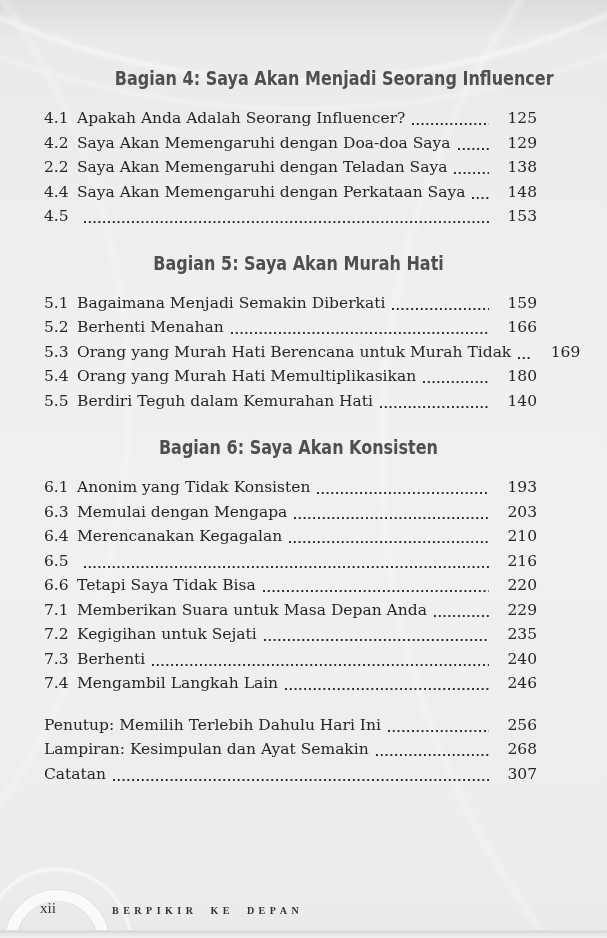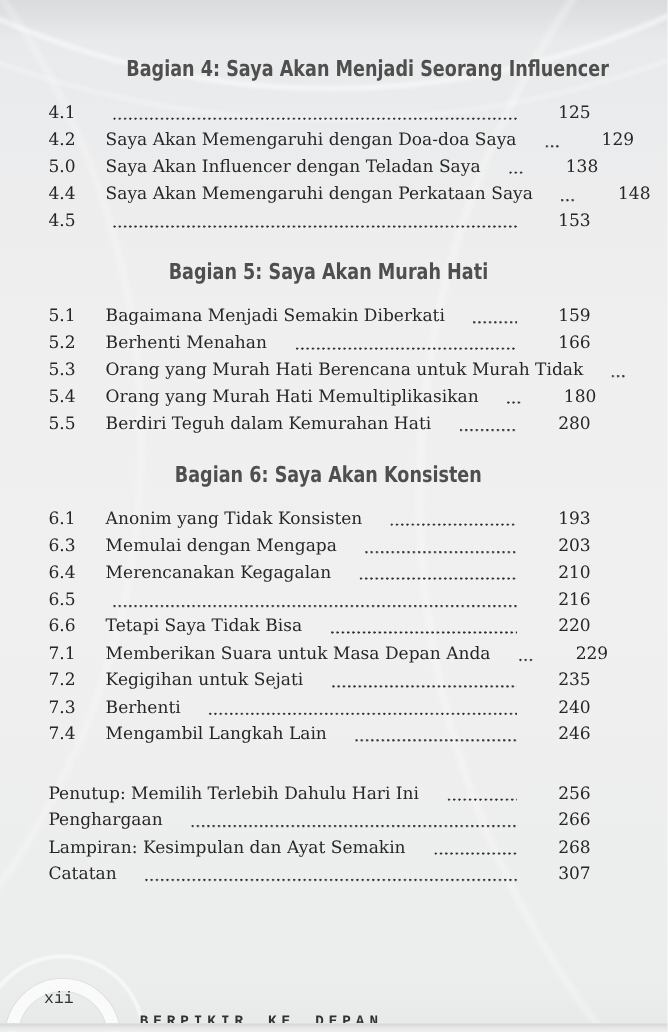--- a/index.html
+++ b/index.html
@@ -44,61 +44,60 @@
     filter:blur(0.5px);
   }
 
   .content { position:relative; padding:48px 70px 0 44px; }
 
   .section-heading {
     text-align:center; height:28px; line-height:28px;
     margin:20px 0 14px 16px;
     white-space:nowrap;
   }
-  .section-heading:first-child { margin-top:0; }
+  .section-heading:first-child { margin-top:16px; }
   .section-heading > span {
     display:inline-block;
     font-family:"DejaVu Sans", sans-serif;
     font-weight:700; font-size:20px; color:#4f4f4f;
     transform:scaleX(0.80); transform-origin:center;
     letter-spacing:0px;
   }
 
   .row {
     display:flex; align-items:flex-start;
     height:24.5px; line-height:24.5px;
     font-size:15.5px; color:#262626;
     white-space:nowrap;
-    gap:19px;
   }
   .row .num { flex:none; width:33px; }
   .row .title { flex:none; }
   .row .dots {
     flex:1 1 20px; min-width:14px;
     align-self:flex-end;
     height:2.4px; margin:0 10px 5px 7px;
     background-image:radial-gradient(circle at 1.1px 1.1px, #2c2c2c 0.95px, rgba(0,0,0,0) 1.25px);
     background-size:4.8px 2.4px; background-repeat:repeat-x;
   }
   .row .pageno { flex:none; width:38px; text-align:right; }
 
-  .closing-block { margin-top:29px; }
+  .closing-block { margin-top:17px; }
 
   .footer {
     position:absolute; left:0; bottom:0; width:100%; height:60px;
-    font-family:Liberation Mono, monospace;
+    font-family:Liberation Serif, serif;
   }
   .folio {
     position:absolute; left:40px; top:22px;
     font-size:15px; color:#333333;
   }
   .running-title {
-    position:absolute; left:127px; top:27px;
-    font-size:13px; font-weight:700; color:#323232;
-    letter-spacing:4.5px; word-spacing:6px;margin-top:16px;
+    position:absolute; left:112px; top:27px;
+    font-size:10px; font-weight:700; color:#323232;
+    letter-spacing:4.5px; word-spacing:6px;
   }
   .bottom-edge {
     position:absolute; left:0; bottom:0; width:100%; height:8px;
     background:linear-gradient(180deg, #d5d6d7 0%, #e6e7e7 45%, #f0f0f0 100%);
     border-top:1px solid rgba(0,0,0,0.06);
   }
 </style>
 </head>
 <body>
 
@@ -109,32 +108,33 @@
   <div class="swirl swirl-right"></div>
   <div class="swirl swirl-left"></div>
   <div class="swirl ring-outer"></div>
   <div class="swirl ring-inner"></div>
 
   <div class="content">
 
     <div class="section-heading"><span>Bagian 4: Saya Akan Menjadi Seorang Influencer</span></div>
     <div class="row">
       <span class="num">4.1</span>
+      <span class="title">Apakah Anda Adalah Seorang Influencer?</span>
       <span class="dots"></span>
       <span class="pageno">125</span>
     </div>
     <div class="row">
       <span class="num">4.2</span>
       <span class="title">Saya Akan Memengaruhi dengan Doa-doa Saya</span>
       <span class="dots"></span>
       <span class="pageno">129</span>
     </div>
     <div class="row">
-      <span class="num">5.0</span>
-      <span class="title">Saya Akan Influencer dengan Teladan Saya</span>
+      <span class="num">2.2</span>
+      <span class="title">Saya Akan Memengaruhi dengan Teladan Saya</span>
       <span class="dots"></span>
       <span class="pageno">138</span>
     </div>
     <div class="row">
       <span class="num">4.4</span>
       <span class="title">Saya Akan Memengaruhi dengan Perkataan Saya</span>
       <span class="dots"></span>
       <span class="pageno">148</span>
     </div>
     <div class="row">
@@ -165,21 +165,21 @@
     <div class="row">
       <span class="num">5.4</span>
       <span class="title">Orang yang Murah Hati Memultiplikasikan</span>
       <span class="dots"></span>
       <span class="pageno">180</span>
     </div>
     <div class="row">
       <span class="num">5.5</span>
       <span class="title">Berdiri Teguh dalam Kemurahan Hati</span>
       <span class="dots"></span>
-      <span class="pageno">280</span>
+      <span class="pageno">140</span>
     </div>
 
     <div class="section-heading"><span>Bagian 6: Saya Akan Konsisten</span></div>
     <div class="row">
       <span class="num">6.1</span>
       <span class="title">Anonim yang Tidak Konsisten</span>
       <span class="dots"></span>
       <span class="pageno">193</span>
     </div>
     <div class="row">
@@ -229,25 +229,20 @@
       <span class="title">Mengambil Langkah Lain</span>
       <span class="dots"></span>
       <span class="pageno">246</span>
     </div>
 
     <div class="closing-block">
       <div class="row">
         <span class="title">Penutup: Memilih Terlebih Dahulu Hari Ini</span>
         <span class="dots"></span>
         <span class="pageno">256</span>
-      </div>
-      <div class="row">
-        <span class="title">Penghargaan</span>
-        <span class="dots"></span>
-        <span class="pageno">266</span>
       </div>
       <div class="row">
         <span class="title">Lampiran: Kesimpulan dan Ayat Semakin</span>
         <span class="dots"></span>
         <span class="pageno">268</span>
       </div>
       <div class="row">
         <span class="title">Catatan</span>
         <span class="dots"></span>
         <span class="pageno">307</span>

